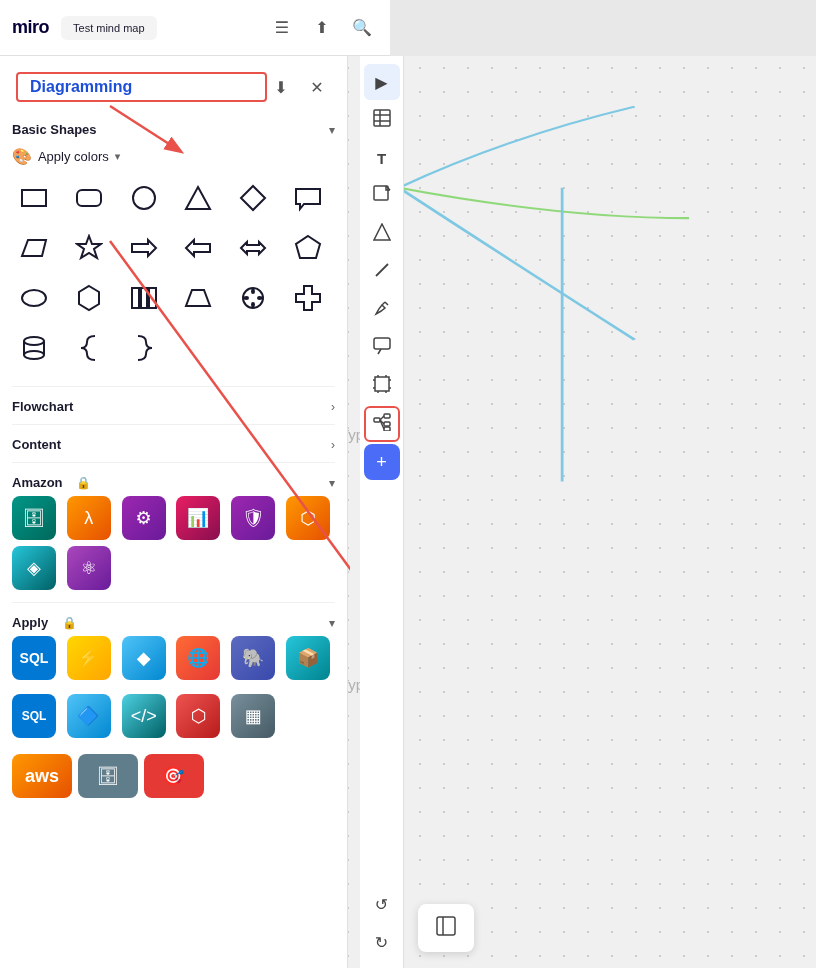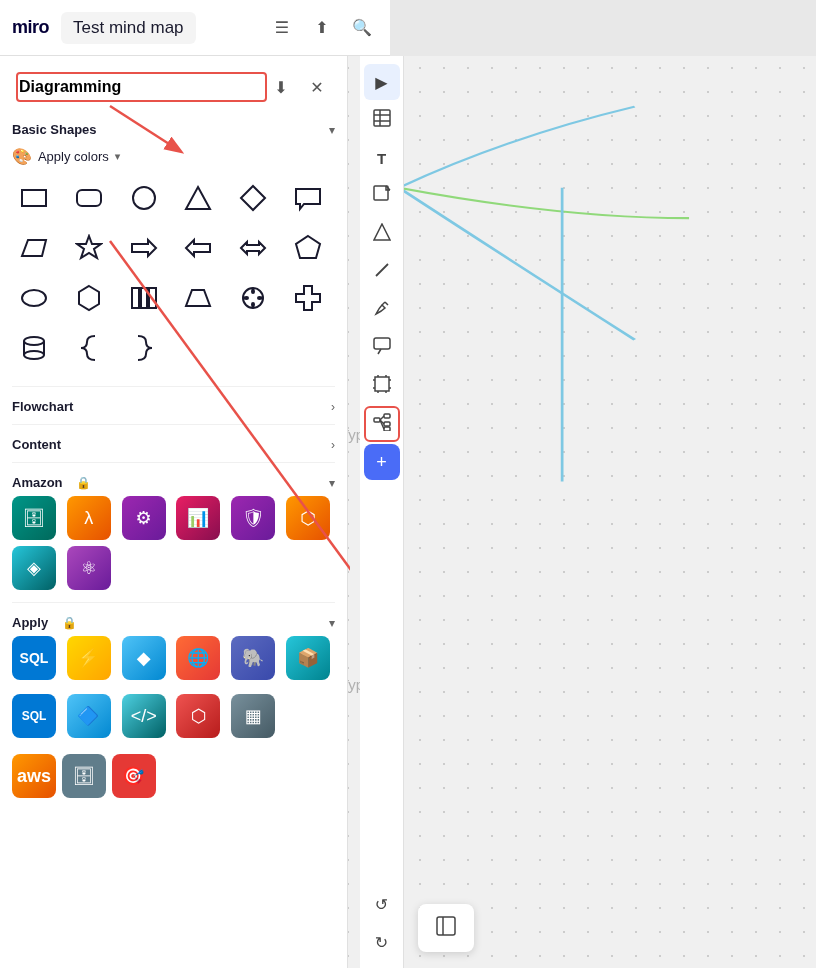--- a/index.html
+++ b/index.html
@@ -7,21 +7,21 @@
 
     
     .topbar {
       position: absolute; top: 0; left: 0; width: 390px; height: 56px;
       background: #fff; display: flex; align-items: center; padding: 0 12px; gap: 12px;
       border-bottom: 1px solid #e0e0e0; z-index: 10;
     }
     .miro-logo { font-weight: 700; font-size: 18px; color: #050038; letter-spacing: -0.5px; }
     .board-name {
       background: #f4f4f4; border-radius: 6px; padding: 6px 12px;
-      font-size: 17px; font-weight: 500; color: #1a1a2e;
+      font-size: 11px; font-weight: 500; color: #1a1a2e;
     }
     .topbar-icons { display: flex; gap: 8px; margin-left: auto; }
     .topbar-icon-btn {
       width: 32px; height: 32px; border-radius: 6px; border: none; background: transparent;
       cursor: pointer; display: flex; align-items: center; justify-content: center;
       font-size: 16px; color: #555;
     }
 
     
     .canvas {
@@ -36,22 +36,22 @@
       position: absolute; top: 56px; left: 0; width: 348px; bottom: 0;
       background: #fff; border-right: 1px solid #e0e0e0;
       display: flex; flex-direction: column; z-index: 5; overflow: hidden;
     }
 
     .panel-header {
       display: flex; align-items: center; padding: 16px 16px 12px 16px;
       border-bottom: none;
     }
     .panel-title {
-      font-size: 16px; font-weight: 600; color: #000000; flex: 1;
-      border: 2px solid #e8524a; border-radius: 4px; padding: 4px 1px;
+      font-size: 16px; font-weight: 600; color: #1d4ed8; flex: 1;
+      border: 2px solid #e8524a; border-radius: 4px; padding: 4px 12px;
     }
     .panel-header-icons { display: flex; gap: 8px; }
     .panel-icon-btn {
       width: 28px; height: 28px; border: none; background: transparent;
       cursor: pointer; display: flex; align-items: center; justify-content: center;
       font-size: 16px; color: #555; border-radius: 4px;
     }
 
     .search-container { padding: 0 12px 12px 12px; }
     .search-input {
@@ -168,21 +168,21 @@
 
     .azure-sql { background: #0078d4; border-radius: 8px; }
     .azure-fn { background: linear-gradient(135deg, #FFD700, #FFA500); border-radius: 8px; }
     .azure-blue { background: linear-gradient(135deg, #4fc3f7, #0288d1); border-radius: 8px; }
     .azure-globe { background: linear-gradient(135deg, #ff6b35, #e53935); border-radius: 8px; }
     .azure-db { background: linear-gradient(135deg, #5c6bc0, #3949ab); border-radius: 8px; }
     .azure-box { background: linear-gradient(135deg, #26c6da, #00838f); border-radius: 8px; }
     .azure-gear { background: linear-gradient(135deg, #78909c, #455a64); border-radius: 8px; }
 
     
-    .aws-small { width: 44px; height: 44px; border-radius: 8px; display: flex; align-items: center; justify-content: center; cursor: pointer; }
+    .aws-small { width: 60px; height: 44px; border-radius: 8px; display: flex; align-items: center; justify-content: center; cursor: pointer; }
 
     
     .canvas-svg { position: absolute; top: 0; left: 0; width: 100%; height: 100%; pointer-events: none; }
   </style>
 </head>
 <body>
 
 <div class="topbar">
   <span class="miro-logo">miro</span>
   <div class="board-name">Test mind map</div>

